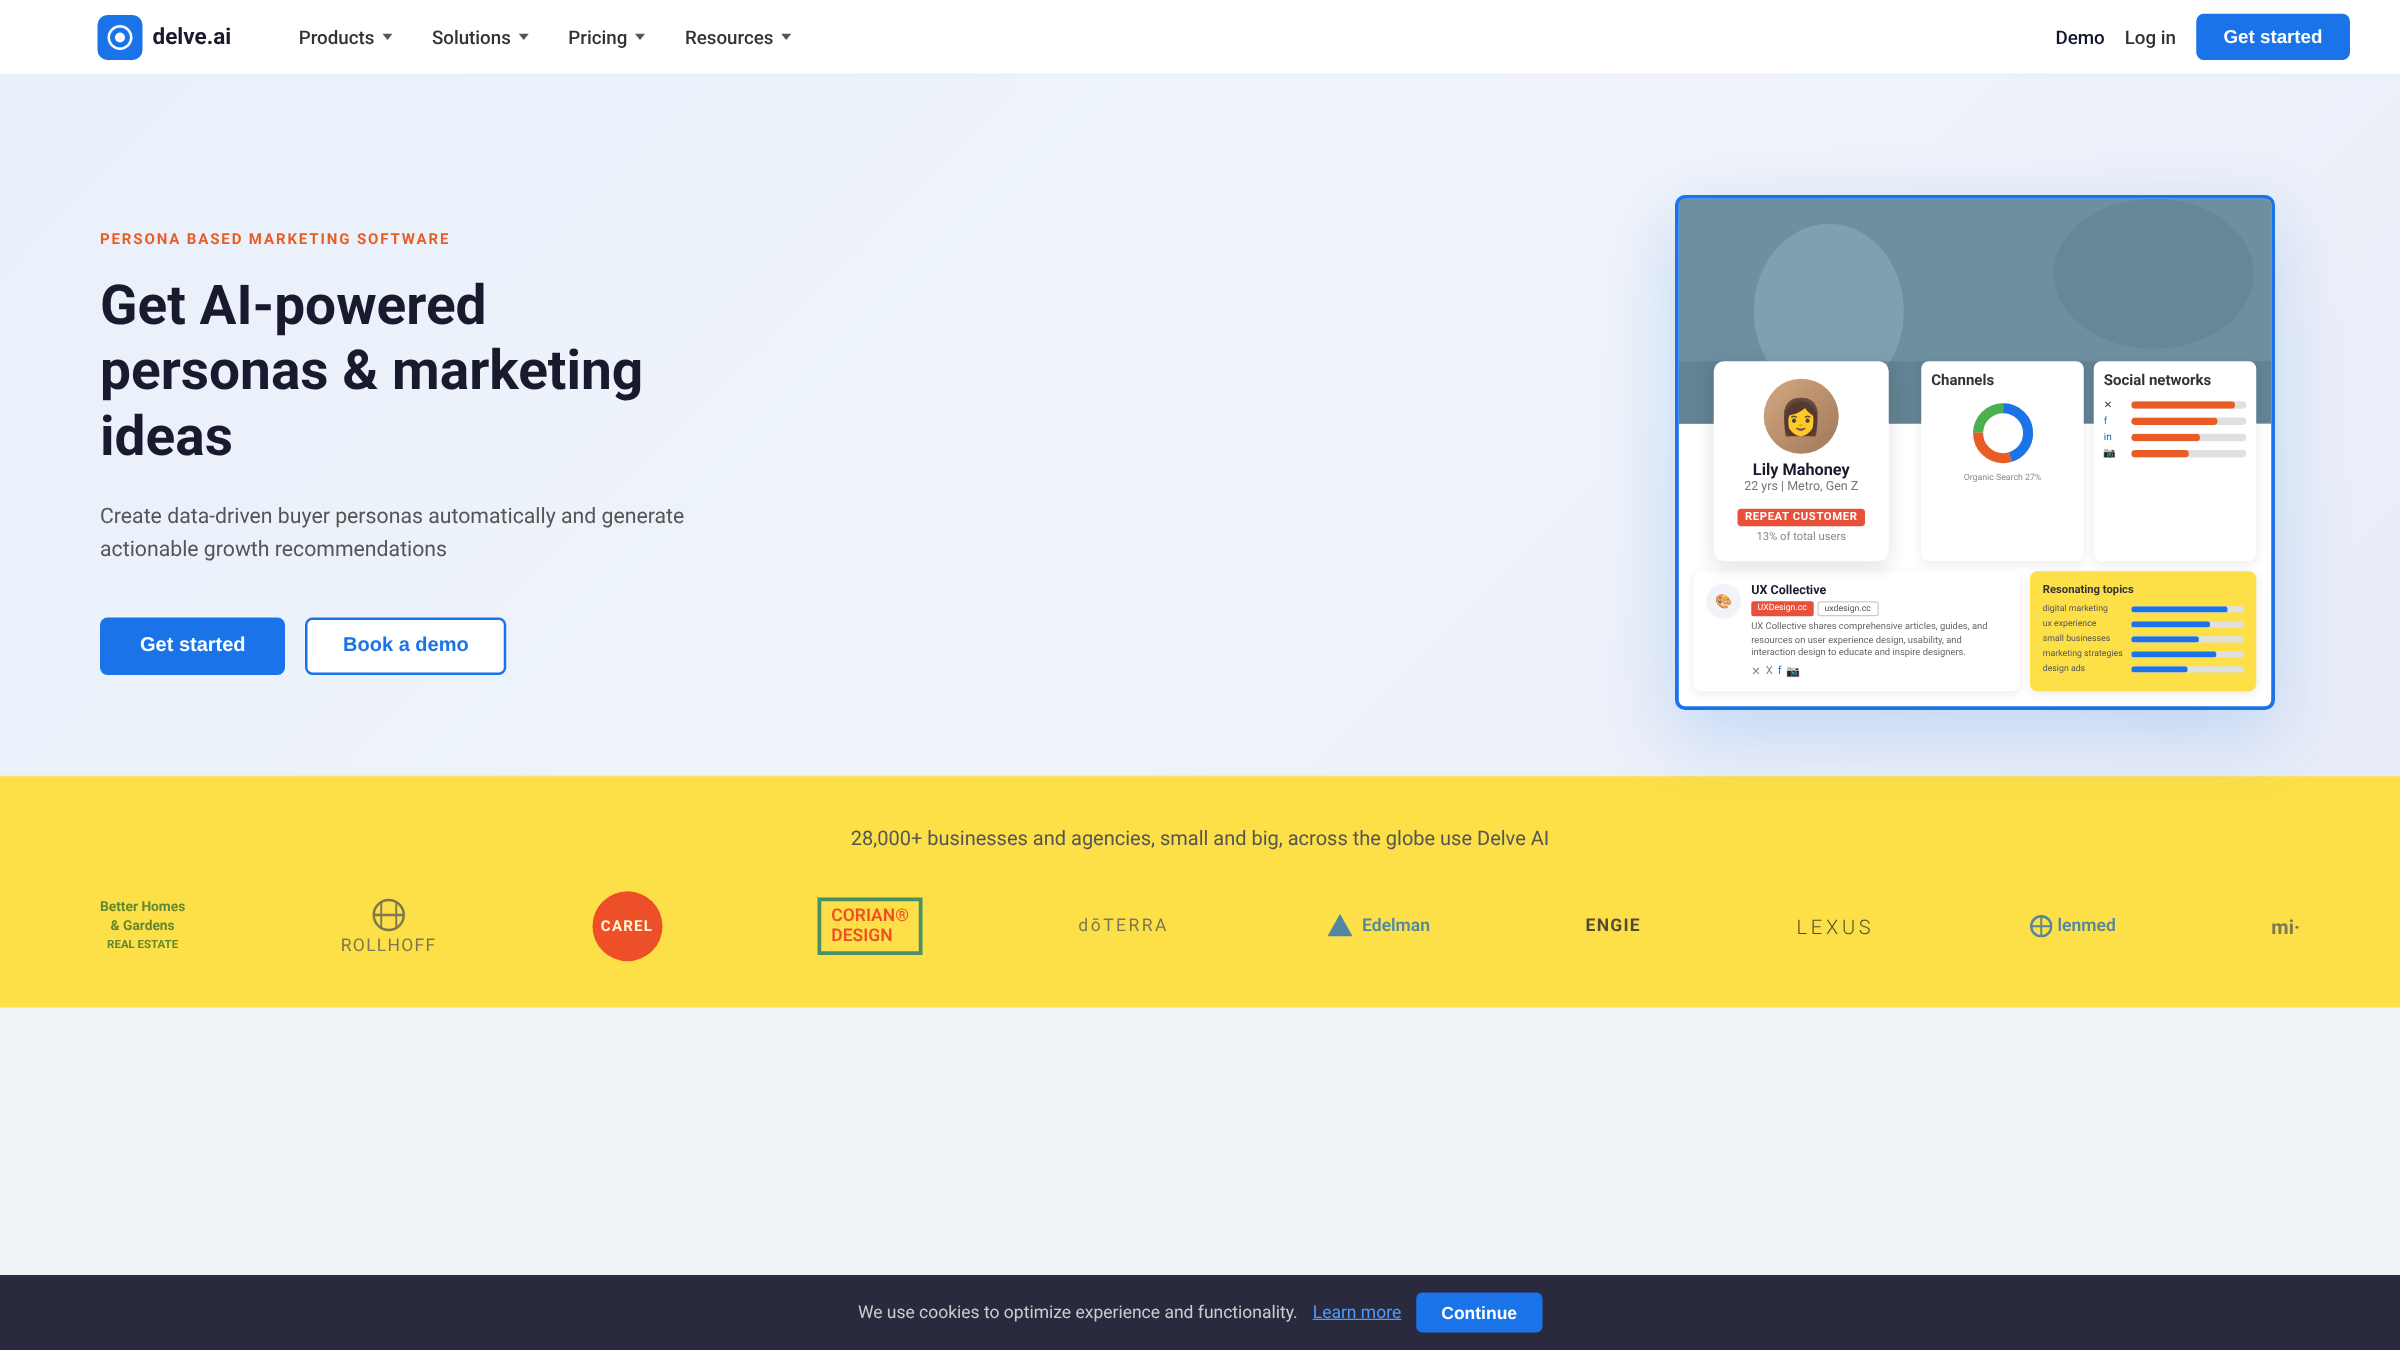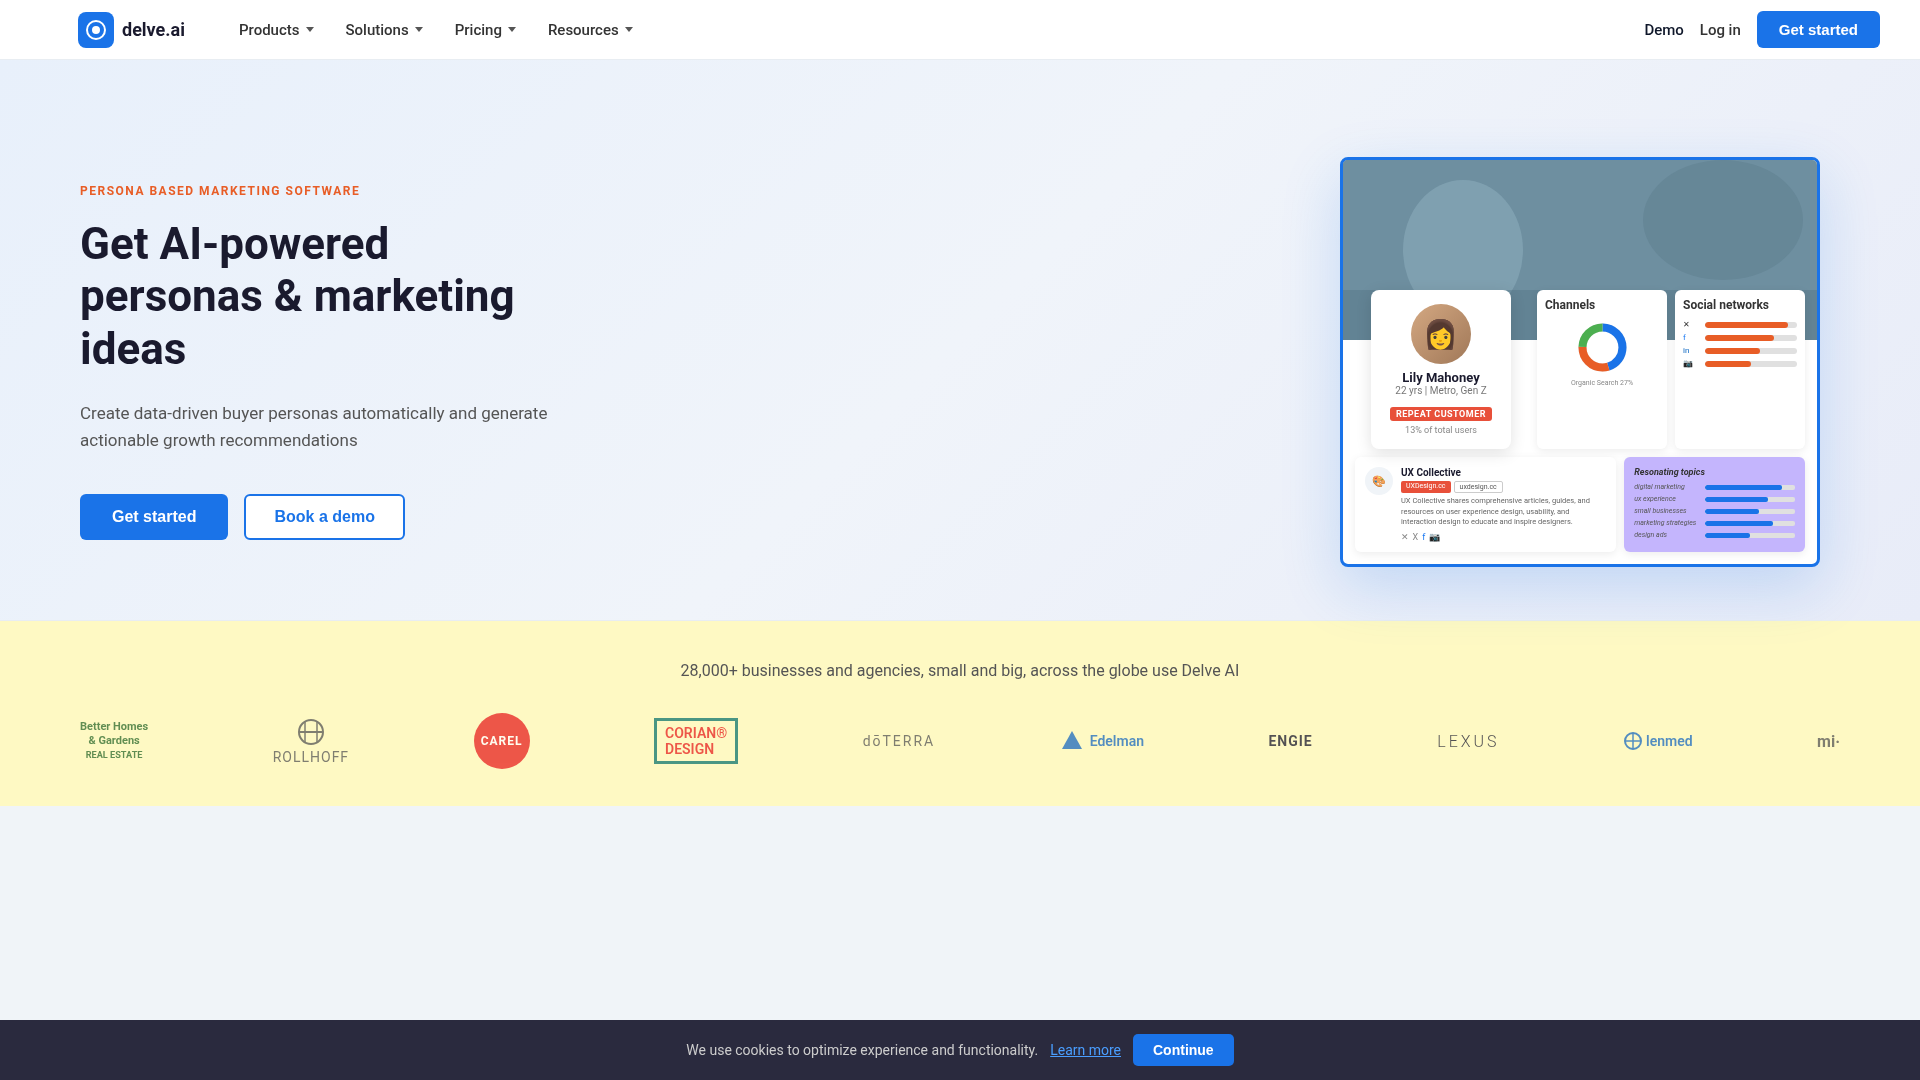--- a/index.html
+++ b/index.html
@@ -157,21 +157,21 @@
     .bar-track { flex: 1; height: 6px; background: #e0e0e0; border-radius: 3px; overflow: hidden; }
     .bar-fill { height: 100%; border-radius: 3px; background: #e85d26; }
     .res-bars { display: flex; flex-direction: column; gap: 4px; }
     .res-row { display: flex; align-items: center; gap: 6px; }
     .res-label { font-size: 7px; color: #555; width: 65px; }
     .res-track { flex: 1; height: 5px; background: #e0e0e0; border-radius: 2px; overflow: hidden; }
     .res-fill { height: 100%; border-radius: 2px; background: #1a73e8; }
 
     
     .logos-section {
-      background: #fef9c3;
+      background: #fde047;
       padding: 40px 80px;
       border-top: 1px solid #e8edf2;
     }
     .logos-headline {
       text-align: center;
       font-size: 16px;
       color: #555;
       margin-bottom: 36px;
     }
     .logos-row {
@@ -370,21 +370,21 @@
                 <div style="display:flex;gap:4px;margin-top:4px;">
                   <span style="font-size:9px;color:#888;">✕</span>
                   <span style="font-size:9px;color:#888;">X</span>
                   <span style="font-size:9px;color:#1877f2;">f</span>
                   <span style="font-size:9px;color:#c13584;">📷</span>
                 </div>
               </div>
             </div>
           </div>
 
-          <div style="background:#c4b5fd;border-radius:6px;padding:10px;flex:1;box-shadow:0 2px 8px rgba(0,0,0,0.08);font-style:italic;">
+          <div style="background:#fde047;border-radius:6px;padding:10px;flex:1;box-shadow:0 2px 8px rgba(0,0,0,0.08);">
             <div style="font-size:9px;font-weight:700;color:#333;margin-bottom:6px;">Resonating topics</div>
             <div class="res-bars">
               <div class="res-row">
                 <span class="res-label">digital marketing</span>
                 <div class="res-track">
                     <div class="res-fill" style="width:85%;"></div>
                   </div>
               </div>
               <div class="res-row">
                 <span class="res-label">ux experience</span>

